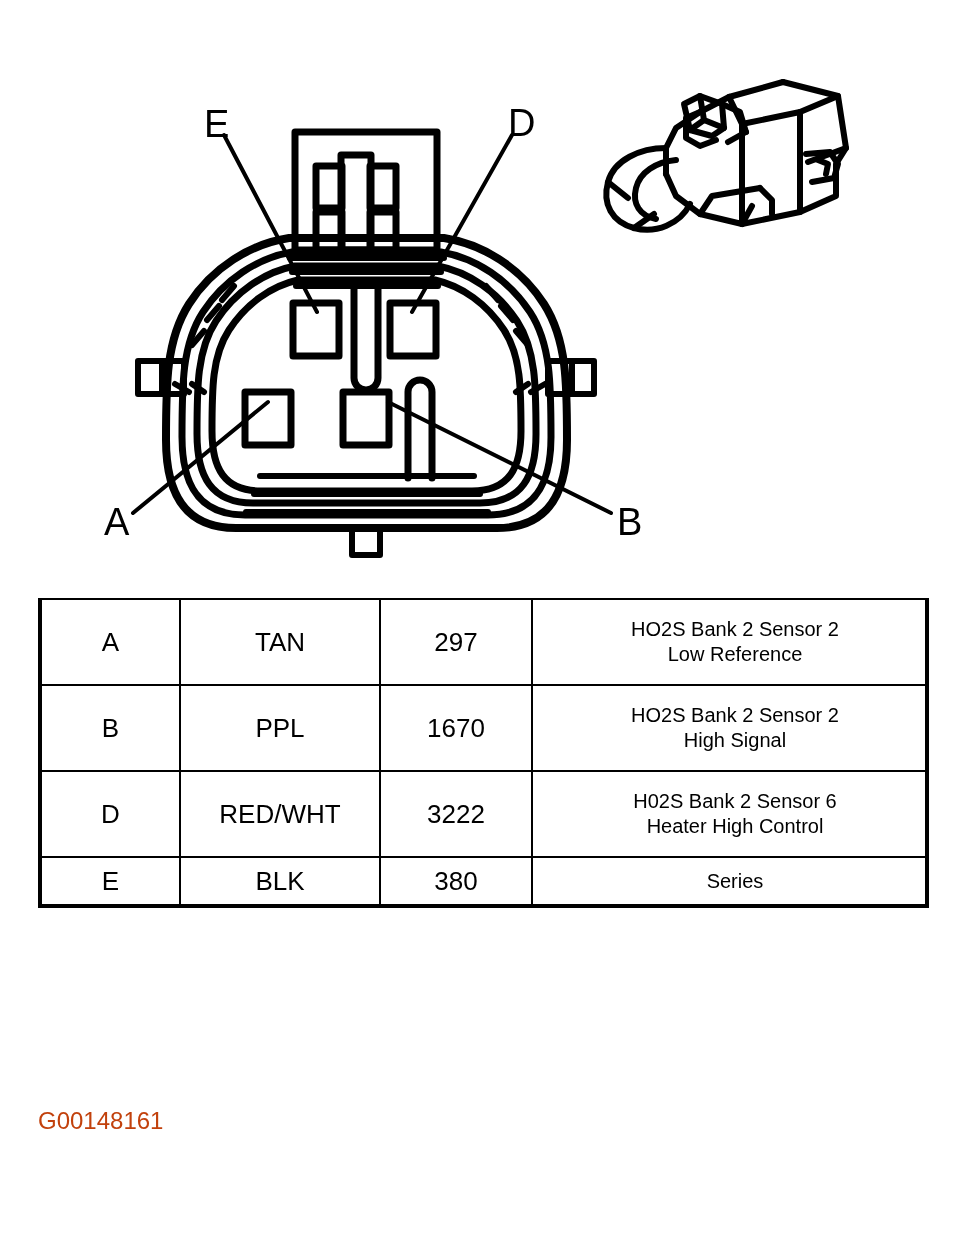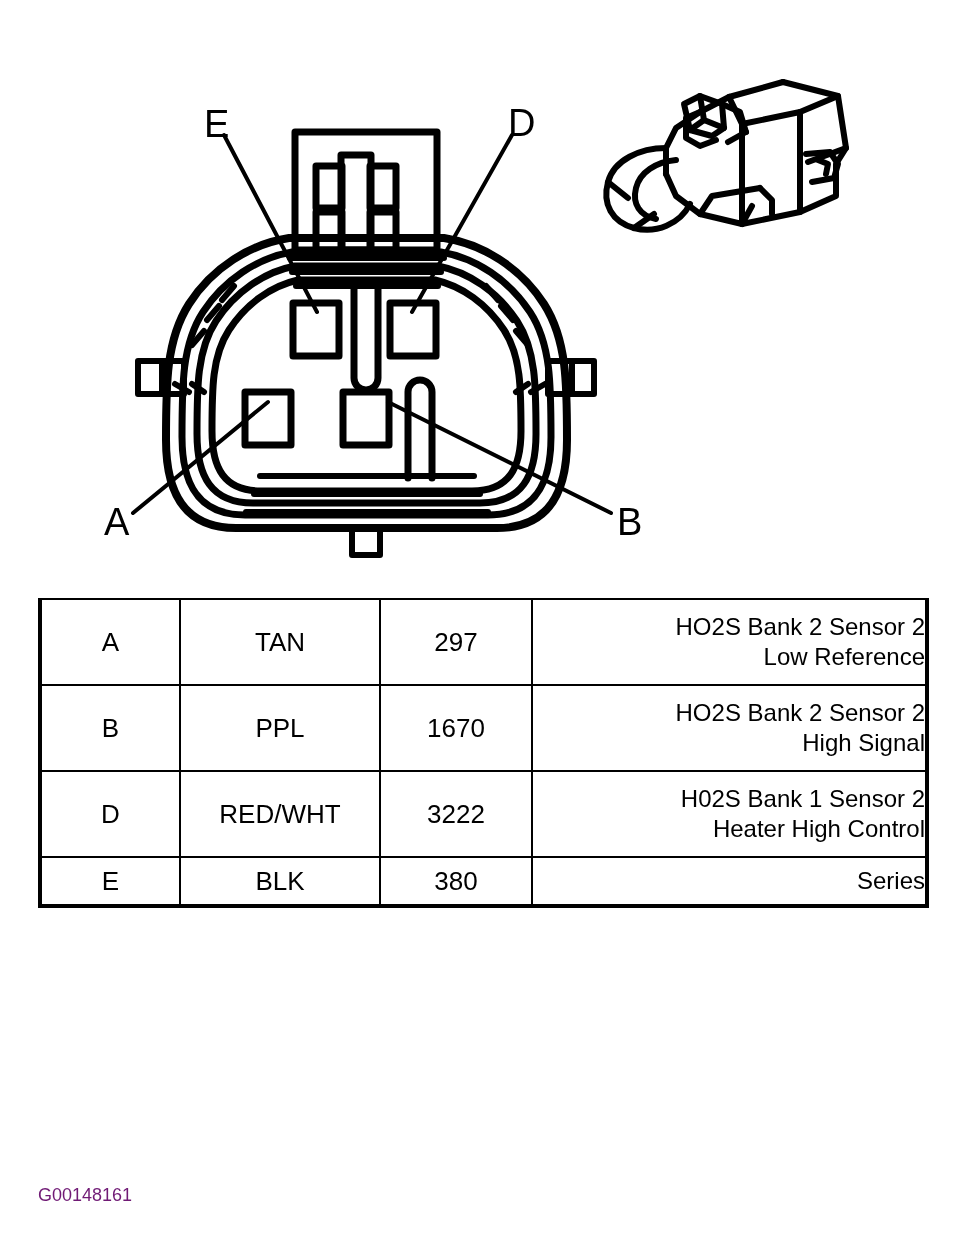--- a/index.html
+++ b/index.html
@@ -106,39 +106,39 @@
     font-weight: bold;
     line-height: 1.18;
   }
   .data-cell {
     height: 84px;
     text-align: center;
     font-size: 26px;
     font-weight: normal;
   }
   .fn-cell {
-    text-align: right;
+    text-align: center;
     padding-left: 12px !important;
-    font-size: 24px;
+    font-size: 20px;
     font-weight: normal;
     line-height: 1.25;
     margin-top: 20px;
   }
   .short-row td { height: 46px; }
   .short-row .data-cell,
   .short-row .fn-cell { height: 46px; }
 
   
   #figure-id {
     position: absolute;
     left: 38px;
-    top: 1185px;
+    top: 1107px;
     font-family: "Liberation Sans", sans-serif;
-    font-size: 18px;
-    color: #701a75;
+    font-size: 24px;
+    color: #c2410c;
   }
 </style>
 </head>
 <body>
 
 <div id="diagram-area">
 
   <svg id="diagram-svg" width="961" height="580" viewBox="0 0 961 580">
 
     <g fill="none" stroke="#000" stroke-linejoin="round" stroke-linecap="round">
@@ -345,21 +345,21 @@
         <span>HO2S Bank 2 Sensor 2</span><br>
         <span>High Signal</span>
       </td>
     </tr>
 
     <tr>
       <td class="data-cell">D</td>
       <td class="data-cell">RED/WHT</td>
       <td class="data-cell">3222</td>
       <td class="fn-cell">
-        <span>H02S Bank 1 Sensor 2</span><br>
+        <span>H02S Bank 2 Sensor 6</span><br>
         <span>Heater High Control</span>
       </td>
     </tr>
 
     <tr class="short-row last-row">
       <td class="data-cell">E</td>
       <td class="data-cell">BLK</td>
       <td class="data-cell">380</td>
       <td class="fn-cell">Series</td>
     </tr>

